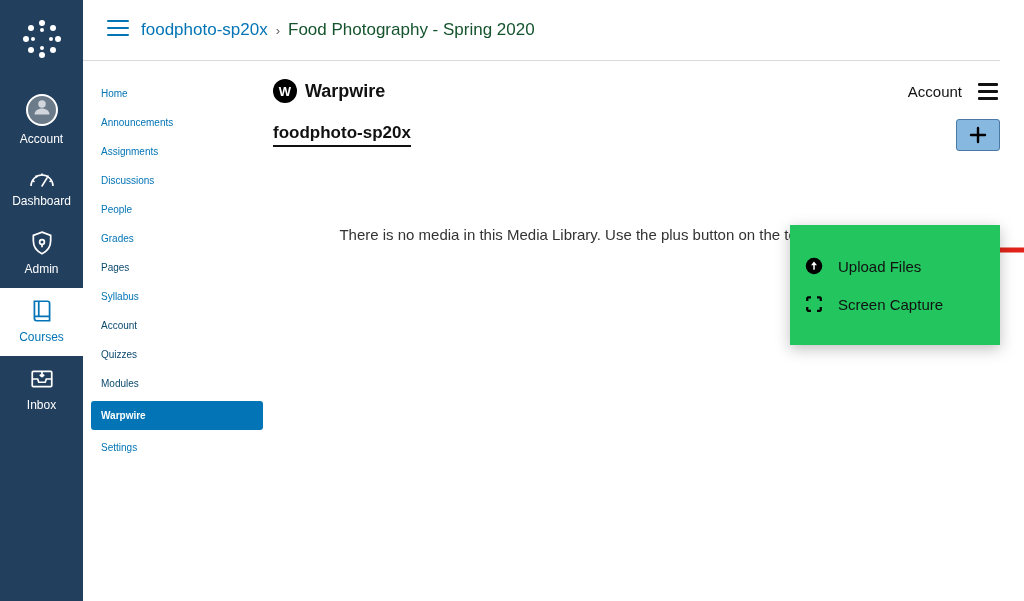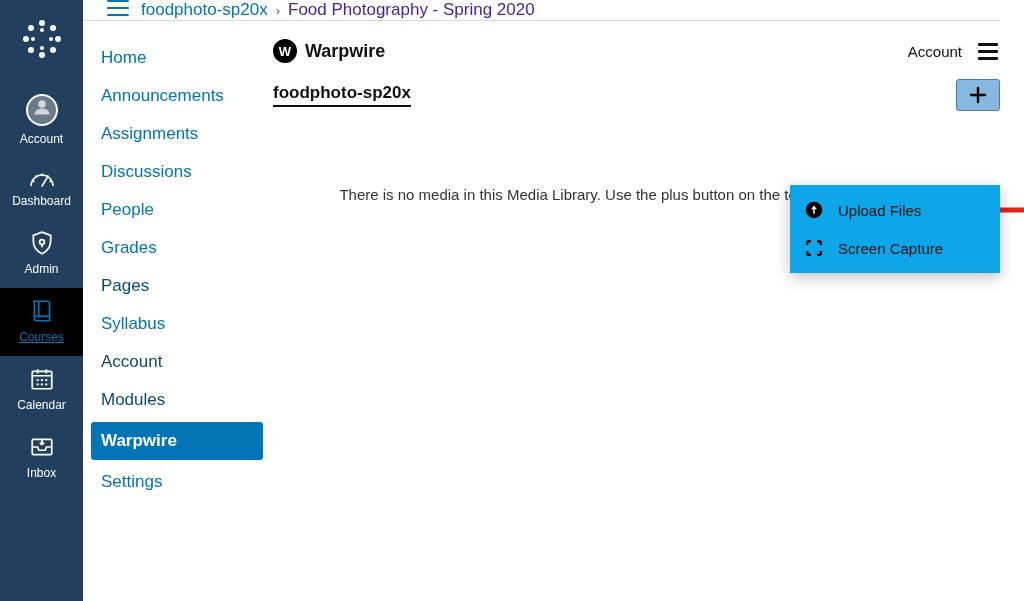--- a/index.html
+++ b/index.html
@@ -3,58 +3,58 @@
 <meta charset="utf-8">
 <style>
   * { box-sizing: border-box; margin: 0; padding: 0; }
   html, body { width: 1024px; height: 601px; font-family: -apple-system, BlinkMacSystemFont, "Segoe UI", Helvetica, Arial, sans-serif; overflow: hidden; }
   body { display: flex; background: #fff; }
 
   
   .rail { width: 83px; height: 601px; background: #223f5e; display: flex; flex-direction: column; align-items: center; padding-top: 18px; }
   .rail .logo { margin-bottom: 20px; }
   .rail-item { width: 83px; display: flex; flex-direction: column; align-items: center; justify-content: center; color: #fff; font-size: 12px; padding: 10px 0 12px; cursor: pointer; }
-  .rail-item.active { background: #000000; color: #0374b5; text-decoration: underline; }
+  .rail-item.active { background: #ffffff; color: #0374b5; }
   .rail-item svg { margin-bottom: 6px; }
   .rail-item .avatar { width: 32px; height: 32px; border-radius: 50%; background: #6b7b8a; border: 2px solid #fff; margin-bottom: 6px; display:flex; align-items:center; justify-content:center; }
 
   
   .main { flex: 1; display: flex; flex-direction: column; height: 490px; }
   .crumbbar { height: 61px; display: flex; align-items: center; padding: 0 0 0 12px; border-bottom: 1px solid #d9d9d9; margin: 0 24px 0 0; }
   .hamburger { padding: 0 12px; cursor: pointer; }
   .crumb-link { color: #0374b5; font-size: 17px; text-decoration: none; cursor: pointer; }
   .crumb-sep { color: #666; margin: 0 8px; font-size: 13px; }
-  .crumb-cur { color: #4c1d95; font-size: 17px; }
+  .crumb-cur { color: #14532d; font-size: 17px; }
 
   .body { flex:1; display:flex; }
 
   
   .coursenav { width: 180px; padding: 18px 0 0 8px; }
-  .coursenav a { display:block; padding: 9px 10px; font-size: 17px; color:#0374b5; cursor:pointer; }
+  .coursenav a { display:block; padding: 9px 10px; font-size: 10px; color:#0374b5; cursor:pointer; }
   .coursenav a.dim { color:#0c4a6e; }
   .coursenav a.sel { background:#0374b5; color:#fff; font-weight:600; border-radius:3px; margin:3px 0; }
 
   
   .ww { flex:1; padding: 14px 24px 0 10px; position:relative; }
   .ww-top { display:flex; align-items:center; justify-content:space-between; padding: 4px 0 12px; }
   .ww-brand { display:flex; align-items:center; gap:8px; font-weight:600; font-size:18px; color:#111; }
   .ww-brand .wcircle { width:24px; height:24px; border-radius:50%; background:#000; color:#fff; display:flex; align-items:center; justify-content:center; font-weight:700; font-size:13px; }
   .ww-acct { display:flex; align-items:center; gap:14px; font-size:15px; color:#111; }
   .ww-burger { display:flex; flex-direction:column; gap:4px; cursor:pointer; padding:2px; }
   .ww-burger span{ width:20px; height:3px; background:#111; border-radius:1px; }
 
   .ww-row2 { display:flex; align-items:center; justify-content:space-between; margin-top:4px; }
   .ww-title { font-size:17px; font-weight:700; color:#111; border-bottom:2px solid #111; padding-bottom:2px; }
   .plusbtn { width:44px; height:32px; background:#87b8e0; border:1px solid #4a79a5; border-radius:3px; display:flex; align-items:center; justify-content:center; cursor:pointer; }
   .plusbtn svg { display:block; }
 
   .ww-empty { text-align:center; color:#333; font-size:15px; margin-top:72px; line-height:1.6; padding:0 40px; }
 
   
-  .dropdown { position:absolute; top:164px; right:24px; width:210px; background:#0ea5e9; box-shadow:0 4px 14px rgba(0,0,0,.25); padding:6px 0; }
+  .dropdown { position:absolute; top:164px; right:24px; width:210px; background:#22c55e; box-shadow:0 4px 14px rgba(0,0,0,.25); padding:22px 0; }
   .dropdown .ditem { display:flex; align-items:center; gap:14px; padding:10px 14px; font-size:15px; color:#111; cursor:pointer; }
   .dropdown .ditem .dicon { width:20px; display:flex; justify-content:center; }
 
   .arrow { position:absolute; top:174px; left:640px; width:150px; height:30px; pointer-events:none; }
 </style>
 </head>
 <body>
 
 <nav class="rail">
   <div class="logo">
@@ -105,27 +105,20 @@
   </div>
 
   <div class="rail-item active">
     <svg width="26" height="26" viewBox="0 0 24 24" fill="none" stroke="#0374b5" stroke-width="1.6">
         <path d="M5 3h12a2 2 0 0 1 2 2v16H7a2 2 0 0 1-2-2V3z"></path>
         <path d="M5 17h14M9 3v14"></path>
       </svg>
     <span>Courses</span>
   </div>
 
-  <div class="rail-item">
-    <svg width="26" height="26" viewBox="0 0 24 24" fill="none" stroke="#fff" stroke-width="1.6">
-        <rect x="3" y="5" width="18" height="16" rx="1"></rect>
-        <path d="M3 9h18M8 3v4M16 3v4M7 13h2M11 13h2M15 13h2M7 17h2M11 17h2M15 17h2"></path>
-      </svg>
-    <span>Calendar</span>
-  </div>
 
   <div class="rail-item">
     <svg width="26" height="26" viewBox="0 0 24 24" fill="none" stroke="#fff" stroke-width="1.6">
         <rect x="3" y="5" width="18" height="14" rx="1"></rect>
         <path d="M3 12h5l1 3h6l1-3h5"></path>
         <path d="M12 5v5m0 0l-2-2m2 2l2-2"></path>
       </svg>
     <span>Inbox</span>
   </div>
 </nav>
@@ -152,20 +145,21 @@
     <div class="coursenav">
       <a>Home</a>
       <a>Announcements</a>
       <a>Assignments</a>
       <a>Discussions</a>
       <a>People</a>
       <a>Grades</a>
       <a class="dim">Pages</a>
       <a>Syllabus</a>
       <a class="dim">Account</a>
+      <a class="dim">Quizzes</a>
       <a class="dim">Modules</a>
       <a class="sel">Warpwire</a>
       <a>Settings</a>
     </div>
 
     <div class="ww">
       <div class="ww-top">
         <div class="ww-brand">
           <span class="wcircle">W</span>
           <span>Warpwire</span>

